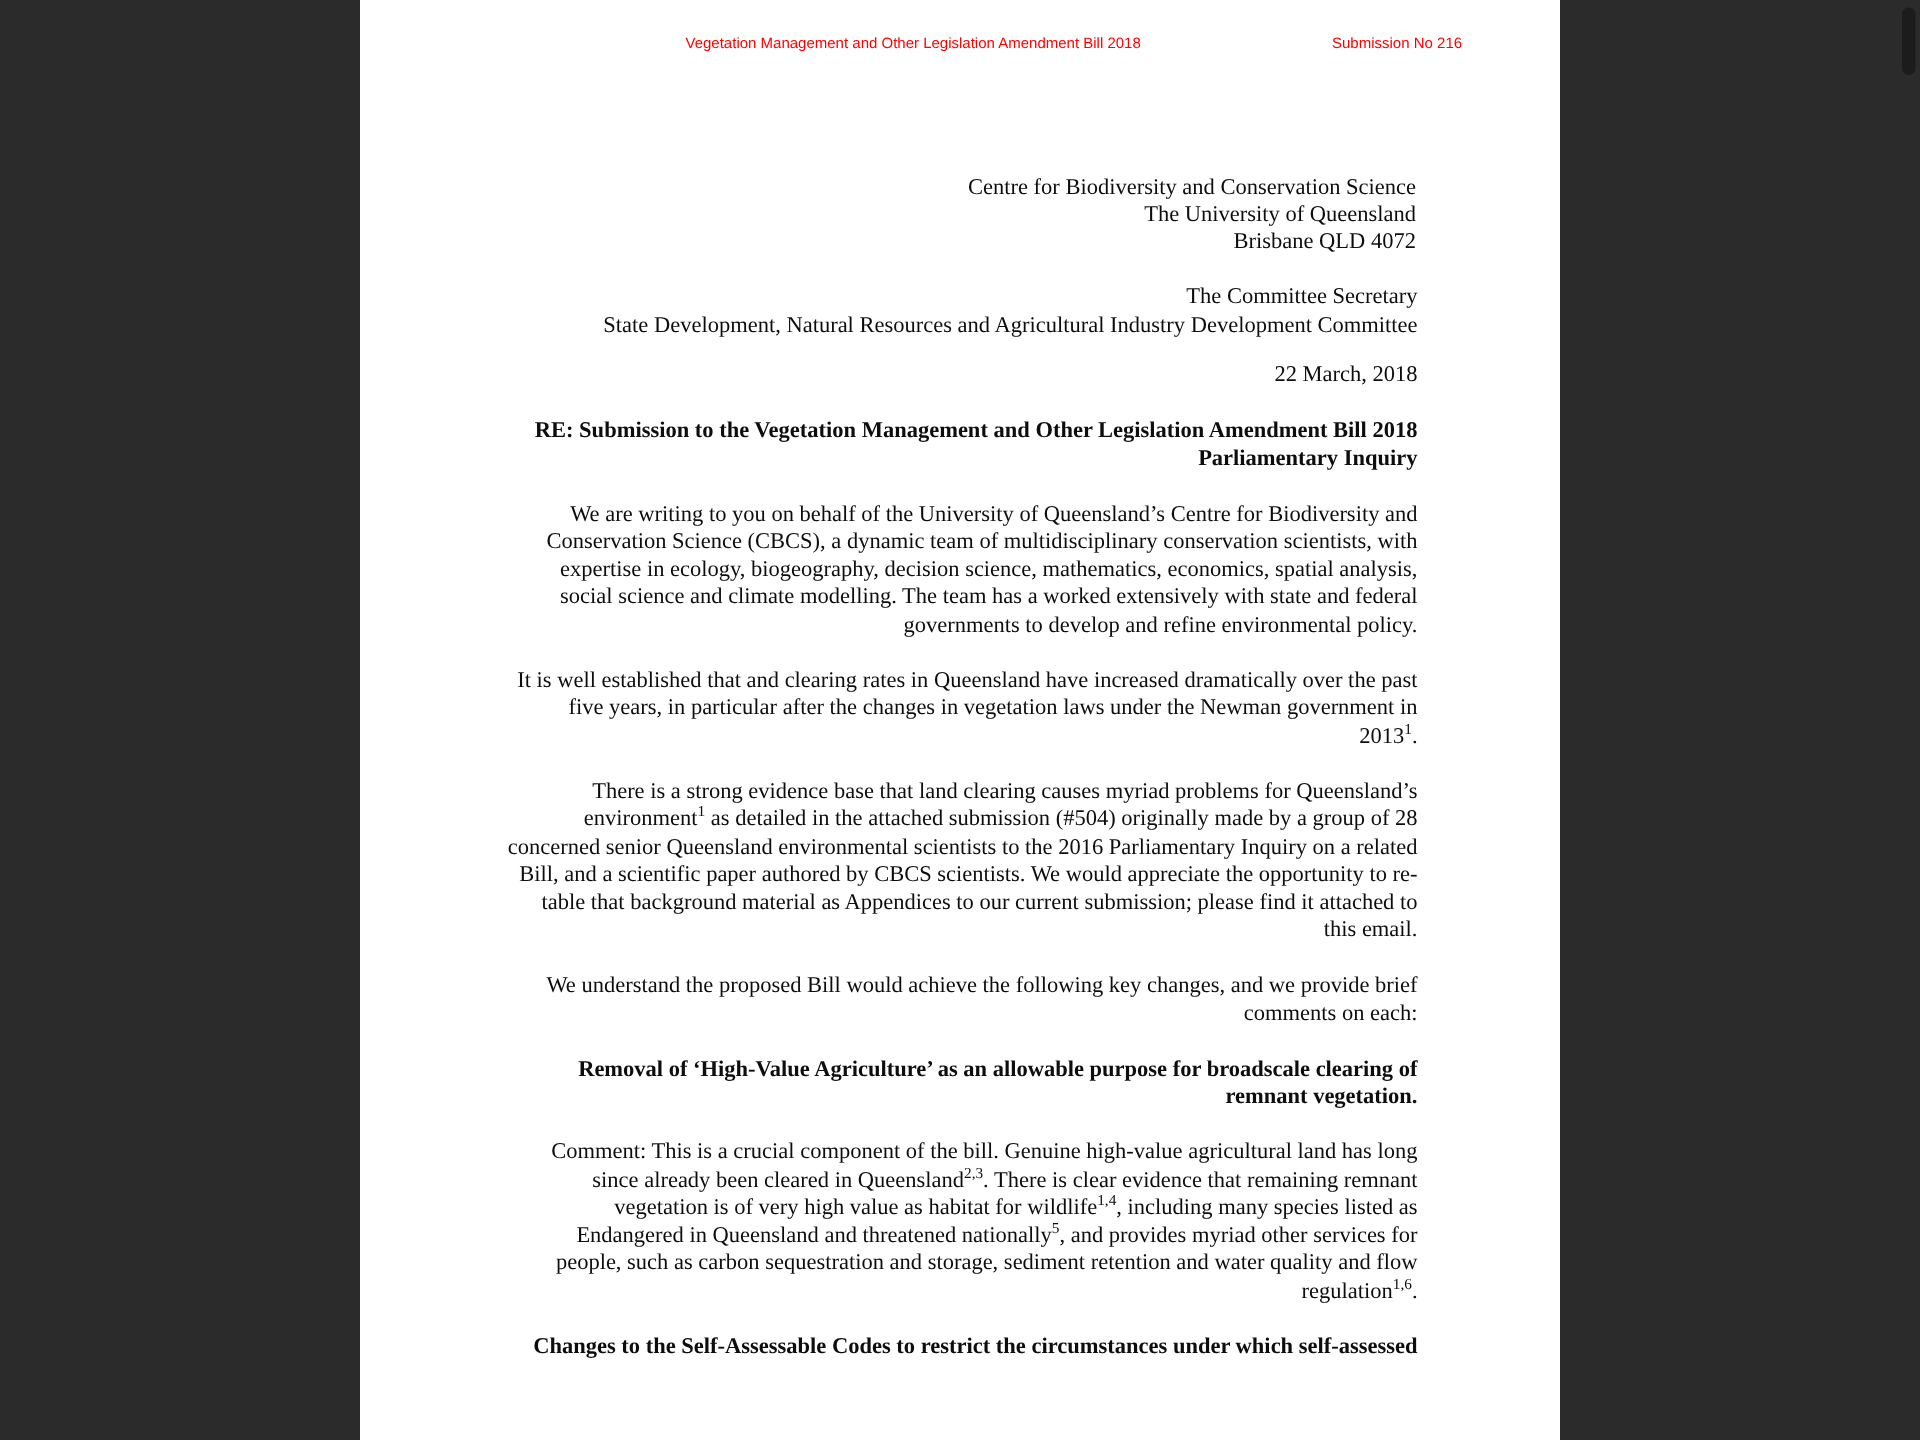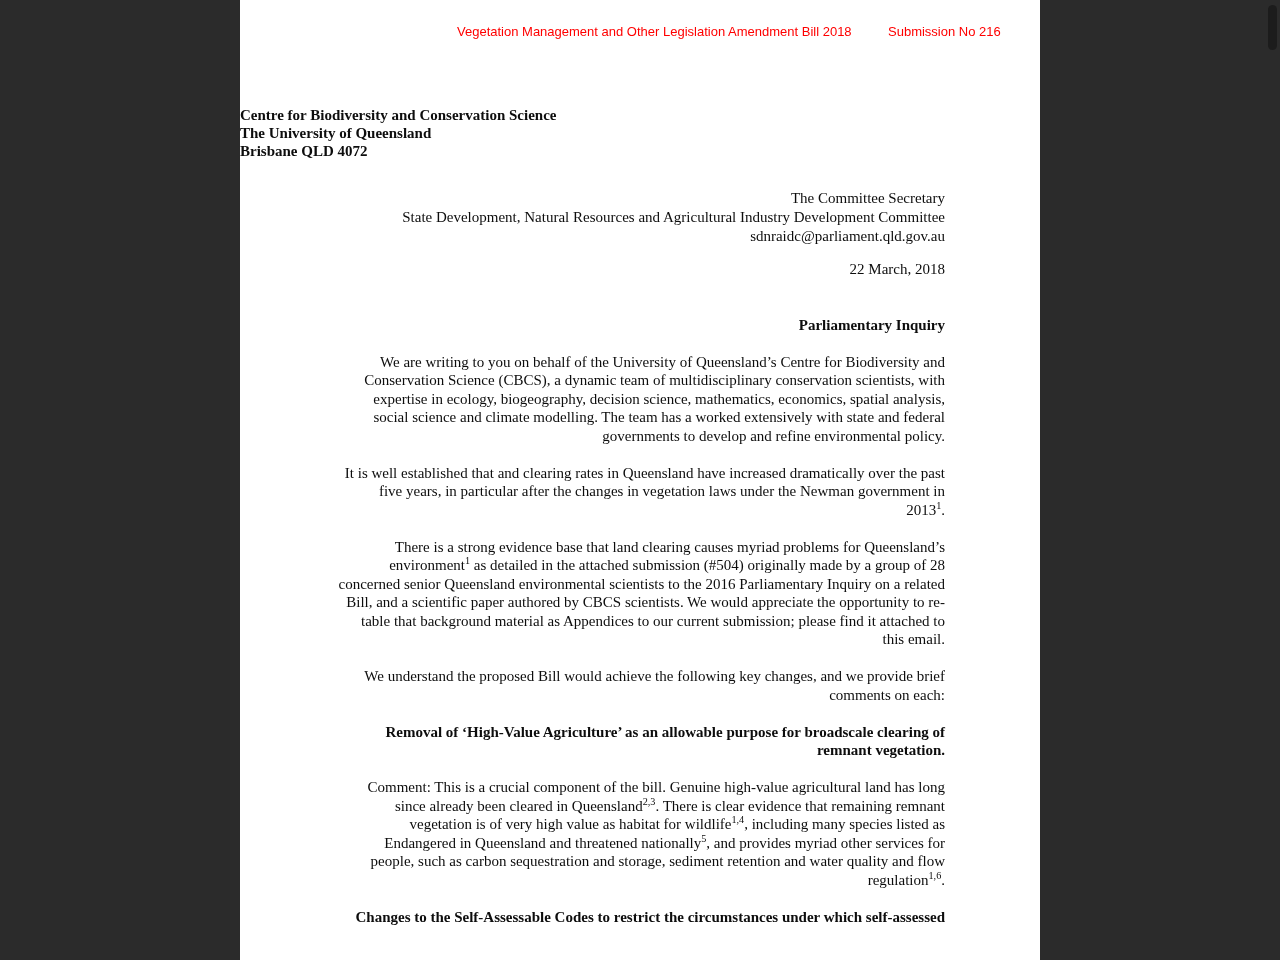--- a/index.html
+++ b/index.html
@@ -25,21 +25,21 @@
     background: #ffffff;
     overflow: hidden;
   }
   .doc-header {
     position: absolute;
     top: 24px;
     left: 0;
     width: 700px;
     height: 18px;
     font-family: "Liberation Sans", sans-serif;
-    font-size: 13px;
+    font-size: 10px;
     color: #ff0000;
     white-space: nowrap;
   }
   .doc-header .hdr-title {
     position: absolute;
     left: 217px;
     top: 0;
   }
   .doc-header .hdr-sub {
     position: absolute;
@@ -51,24 +51,24 @@
     left: 0;
     top: 0;
     width: 800px;
     font-family: "Liberation Serif", "DejaVu Serif", serif;
     font-size: 15px;
     line-height: 18.5px;
     color: #0d0d0d;
   }
   .addr-block {
     position: absolute;
-    top: 106px;
+    top: 116px;
     left: 0;
     width: 704px;
-    font-weight: bold;
+    text-align: right;
   }
   .addr-block div { line-height: 18.2px; }
 
   .content {
     position: absolute;
     top: 189px;
     left: 97px;
     width: 608px;
   }
   .content p {
@@ -121,28 +121,27 @@
         <div>Centre for Biodiversity and Conservation Science</div>
         <div>The University of Queensland</div>
         <div>Brisbane QLD 4072</div>
       </div>
 
       <div class="content">
 
         <div class="recipient">
           <div>The Committee Secretary</div>
           <div>State Development, Natural Resources and Agricultural Industry Development Committee</div>
-          <div>sdnraidc@parliament.qld.gov.au</div>
         </div>
 
         <p>22 March, 2018</p>
 
 
         <p>
-          <b><br>
+          <b><span>RE: Submission to the Vegetation Management and Other Legislation Amendment Bill 2018</span><br>
           <span>Parliamentary Inquiry</span></b>
         </p>
 
         <p>We are writing to you on behalf of the University of Queensland’s Centre for Biodiversity and Conservation Science (CBCS), a dynamic team of multidisciplinary conservation scientists, with expertise in ecology, biogeography, decision science, mathematics, economics, spatial analysis, social science and climate modelling. The team has a worked extensively with state and federal governments to develop and refine environmental policy.</p>
 
         <p><span>It is well established that and clearing rates in Queensland have increased dramatically over the past five years, in particular after the changes in vegetation laws under the Newman government in 2013</span><sup>1</sup><span>.</span></p>
 
         <p><span>There is a strong evidence base that land clearing causes myriad problems for Queensland’s environment</span><sup>1</sup><span> as detailed in the attached submission (#504) originally made by a group of 28 concerned senior Queensland environmental scientists to the 2016 Parliamentary Inquiry on a related Bill, and a scientific paper authored by CBCS scientists. We would appreciate the opportunity to re-table that background material as Appendices to our current submission; please find it attached to this email.</span></p>
 
         <p>We understand the proposed Bill would achieve the following key changes, and we provide brief comments on each:</p>

